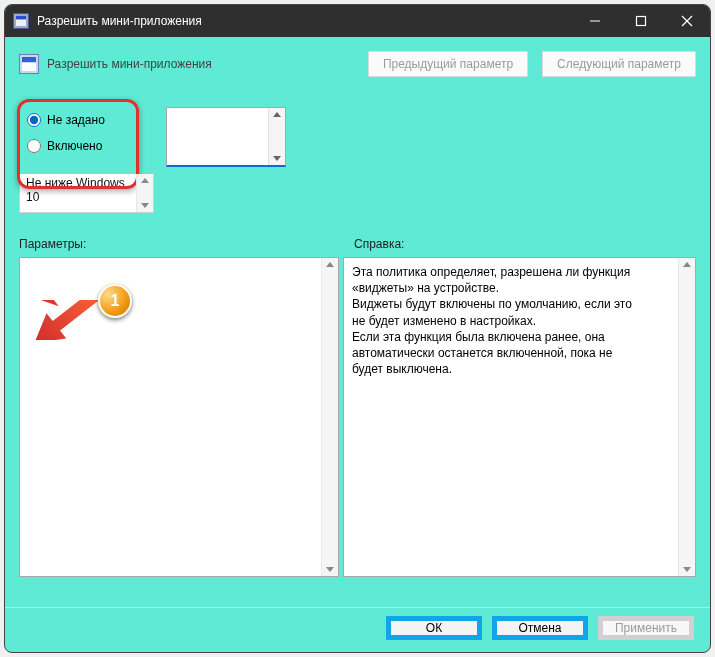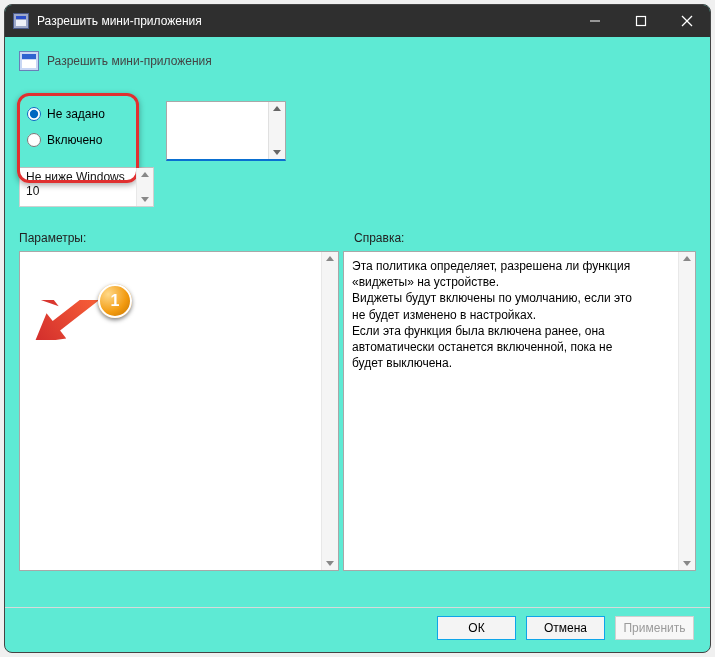--- a/index.html
+++ b/index.html
@@ -50,21 +50,21 @@
 .panel { border: 1px solid #a8a8a8; background:#fff; display:flex; height: 320px; }
 .panel.left { width: 320px; }
 .panel.right { flex: 1; gap: 32px; }
 .panel .content { flex:1; padding: 6px 8px; color:#000; line-height: 1.35; overflow:hidden; }
 .panel .sb { width:17px; background:#f5f5f5; border-left:1px solid #e8e8e8; position:relative; }
 .panel .sb::before, .panel .sb::after { content:""; position:absolute; left:4px; width:0; height:0; border-left:4px solid transparent; border-right:4px solid transparent; }
 .panel .sb::before { top:4px; border-bottom:5px solid #888; }
 .panel .sb::after { bottom:4px; border-top:5px solid #888; }
 .hr { height:1px; background:#d9d9d9; margin: 10px -14px 8px -14px; }
 .footer { display:flex; justify-content:flex-end; gap: 10px; padding-right: 2px; padding-bottom: 2px; }
-.fbtn { width: 79px; height: 24px; border: 1px solid #0ea5e9; background:#f4f4f4; display:flex; align-items:center; justify-content:center;text-align:center; }
+.fbtn { width: 96px; height: 24px; border: 5px solid #0ea5e9; background:#f4f4f4; display:flex; align-items:center; justify-content:center;text-align:center; }
 .fbtn.disabled { color:#9b9b9b; border-color:#d0d0d0; background:#f7f7f7; }
 .arrow { position:absolute; left: 14px; top: 263px; pointer-events:none; }
 .badge { position:absolute; left: 93px; top: 247px; width: 34px; height: 34px; border-radius: 50%; background: radial-gradient(circle at 30% 30%, #ffd989, #f29a0f 55%, #b96b00); box-shadow: 0 2px 4px rgba(0,0,0,.5), inset 0 0 0 2px #fff; display:flex; align-items:center; justify-content:center; color:#fff; font-weight:bold; font-size:16px; pointer-events:none; }
 </style>
 </head>
 <body>
 
 <div class="window">
   <div class="titlebar">
     <div class="ticon"></div>
@@ -86,20 +86,24 @@
             <line x1="11" y1="1" x2="1" y2="11"></line>
           </svg>
         </div>
     </div>
   </div>
 
   <div class="body">
     <div class="toprow">
       <div class="picon"></div>
       <div class="ptitle">Разрешить мини-приложения</div>
+      <div class="navbtns">
+        <div class="navbtn">Предыдущий параметр</div>
+        <div class="navbtn">Следующий параметр</div>
+      </div>
     </div>
 
     <div class="midgrid">
       <div class="radios">
         <div class="box"></div>
         <label class="radio">
           <input type="radio" name="st" checked="" style="">
           <span>Не задано</span>
         </label>
         <label class="radio">

